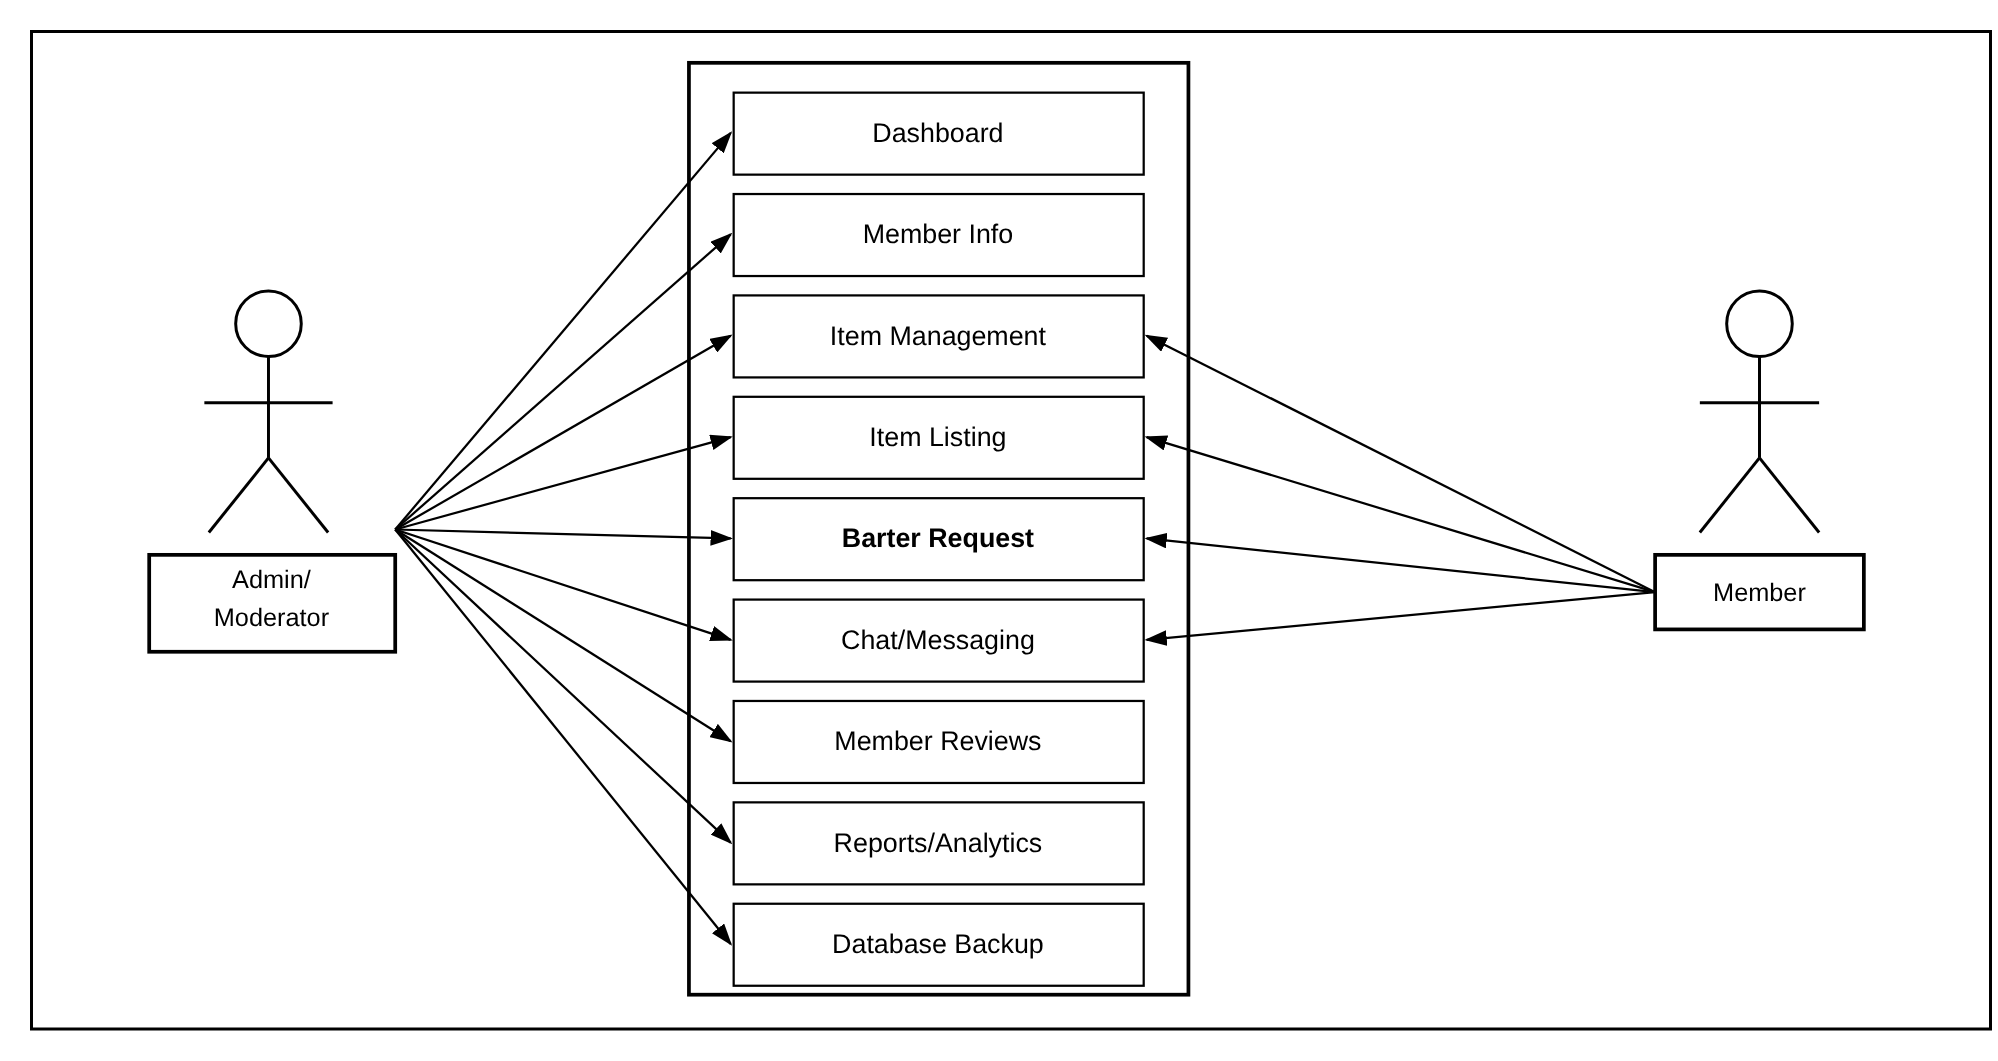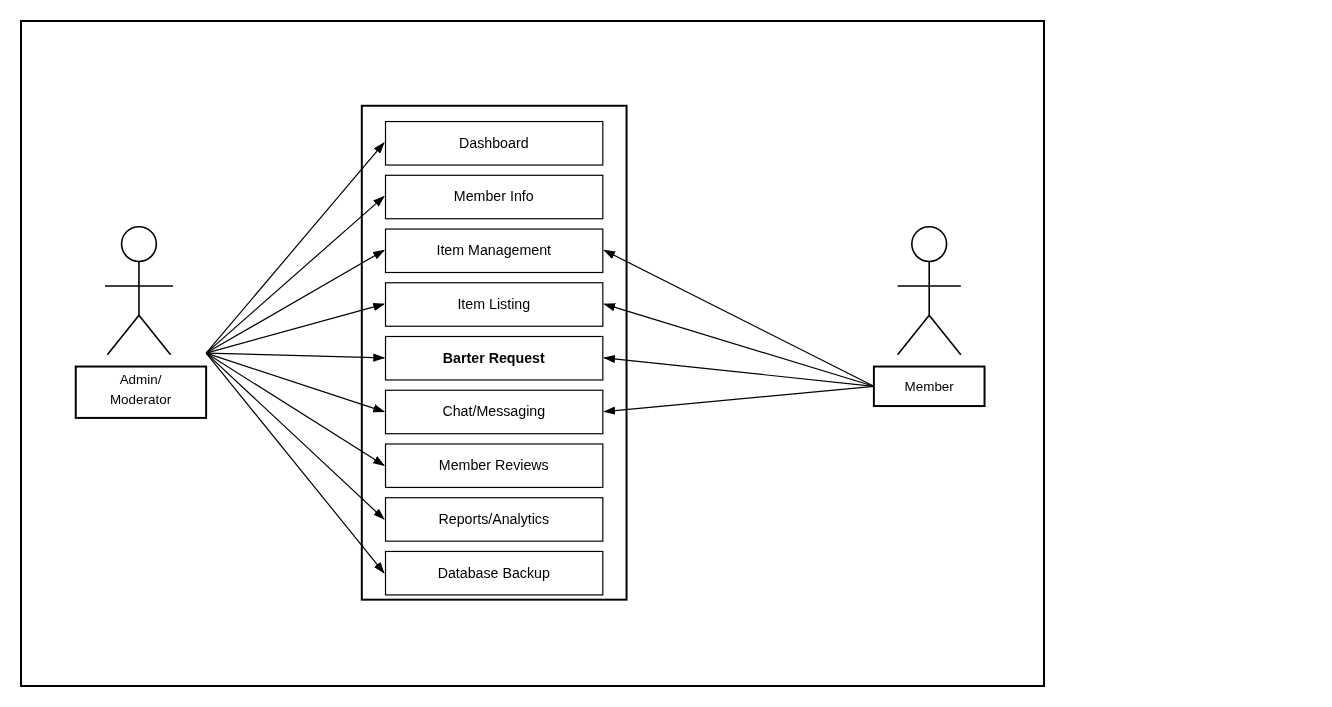--- a/index.html
+++ b/index.html
@@ -4,21 +4,21 @@
   <style>
     * { box-sizing: border-box; margin: 0; padding: 0; }
     body {
       width: 1332px;
       height: 707px;
       background: #fff;
       font-family: Arial, sans-serif;
       overflow: hidden;
     }
     .outer-border {
-      width: 1025px;
+      width: 1308px;
       height: 667px;
       border: 2px solid #000;
       margin: 20px;
       position: relative;
     }
     svg.diagram {
       width: 100%;
       height: 100%;
     }
   </style>

